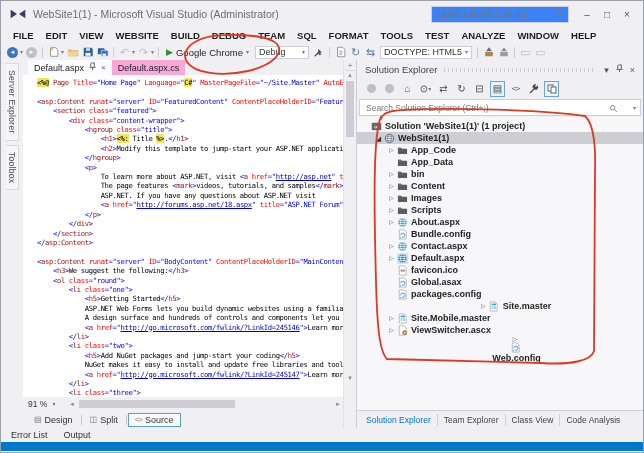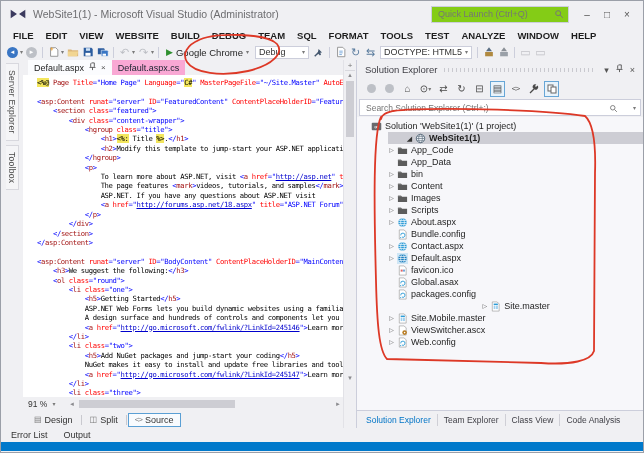--- a/index.html
+++ b/index.html
@@ -3,21 +3,21 @@
 <meta charset="utf-8">
 <style>
   html,body{margin:0;padding:0;}
   body{width:644px;height:453px;overflow:hidden;background:#f0f0f3;
        font-family:"Liberation Sans", sans-serif;-webkit-font-smoothing:antialiased;}
   .app{position:relative;width:644px;height:453px;display:flex;flex-direction:column;background:#f0f0f3;border:1px solid #9b9fa8;box-sizing:border-box;}
   
   .titlebar{height:26px;display:flex;align-items:center;padding:0 6px;flex:none;}
   .logo{width:18px;height:18px;margin:0 6px 0 2px;flex:none;}
   .title{font-size:10.5px;color:#6d6d70;white-space:nowrap;}
-  .qlwrap{margin-left:auto;width:138px;height:17px;border:1px solid #cccedb;background:#84cc16;
+  .qlwrap{margin-left:auto;width:138px;height:17px;border:1px solid #cccedb;background:#3b82f6;
           display:flex;align-items:center;padding:0 4px;box-sizing:border-box;}
   .ql{border:none;outline:none;flex:1;font-size:9px;font-family:"Liberation Sans",sans-serif;color:#333;min-width:0;background:transparent;}
   .wincontrols{display:flex;margin-left:8px;}
   .wbtn{width:20px;height:18px;display:flex;align-items:center;justify-content:center;font-size:10px;color:#555;cursor:default;}
   
   .menubar{height:17px;display:flex;align-items:center;padding-left:6px;flex:none;font-weight:bold;}
   .menu-item{font-size:9.5px;color:#1e1e1e;padding:2px 6px;white-space:nowrap;}
   
   .toolbar{height:16px;display:flex;align-items:center;padding-left:4px;flex:none;}
   .tbtn{display:inline-flex;align-items:center;height:15px;padding:0 1px;gap:1px;}
@@ -74,21 +74,21 @@
   .pbtn.toggled{border-color:#67a6d6;background:#e8f3fb;}
   .pbtn.dis{color:#c3c3c8;}
   .panel-search{height:15px;margin:1px 2px;background:#fff;border:1px solid #cccedb;display:flex;align-items:center;padding:0 4px;gap:15px;flex:none;box-sizing:content-box;}
   .psearch{border:none;outline:none;flex:1;font-size:8.5px;color:#333;min-width:0;background:transparent;font-family:"Liberation Sans",sans-serif;}
   .tree{flex:1;background:#f7f7fa;overflow:hidden;padding-top:3px;font-size:9px;color:#1e1e1e;min-height:0;}
   .trow{height:12px;display:flex;align-items:center;white-space:nowrap;}
   .trow.sel{background:#cdcdd4;}
   .texp{width:9px;flex:none;font-size:6px;color:#595959;text-align:center;line-height:1;}
   .texp.expanded{font-size:7px;color:#333;}
   .ticon16{width:12px;height:11px;flex:none;display:inline-flex;align-items:center;justify-content:center;}
-  .tlabel{margin-left:3px;}
+  .tlabel{margin-left:3px;font-weight:bold;}
   .tlabel.bold{font-weight:bold;}
   .panel-tabs{height:17px;border-top:1px solid #cccedb;display:flex;align-items:center;font-size:8.5px;background:#f0f0f3;flex:none;padding-left:3px;}
   .ptab{padding:1px 6px;color:#3f3f46;border-right:1px solid #cfcfd6;white-space:nowrap;}
   .ptab:last-child{border-right:none;}
   .ptab.active{color:#0074c6;}
   
   .bottomrow{height:14px;display:flex;align-items:center;gap:16px;padding-left:10px;font-size:9px;color:#333;flex:none;}
   .statusbar{height:9px;background:#0079cb;flex:none;}
   .filler{flex:1;background:#f0f0f3;}
   
@@ -382,21 +382,21 @@
           <div class="trow" style="padding-left: 4px;">
             <span class="texp"></span>
             <span class="ticon16">
               <svg viewBox="0 0 12 12" width="11" height="11">
                 <rect x="0.8" y="2" width="10.4" height="8" rx="1" fill="#68696d"></rect>
                 <text x="6" y="8.4" font-size="7" text-anchor="middle" fill="#fff" font-family="DejaVu Sans">∞</text>
               </svg>
             </span>
             <span class="tlabel">Solution 'WebSite1(1)' (1 project)</span>
           </div>
-          <div class="trow sel" style="padding-left: 17px; margin-left: 31px;">
+          <div class="trow sel" style="padding-left: 17px;">
             <span class="texp expanded">◢</span>
             <span class="ticon16">
               <svg viewBox="0 0 12 12" width="11" height="11">
                 <circle cx="6" cy="6" r="4.6" fill="#eef3f7" stroke="#5a6b7c"></circle>
                 <ellipse cx="6" cy="6" rx="2.1" ry="4.6" fill="none" stroke="#5a6b7c" stroke-width="0.7"></ellipse>
                 <path d="M1.4 6h9.2M2.1 3.6h7.8M2.1 8.4h7.8" stroke="#5a6b7c" stroke-width="0.7"></path>
               </svg>
             </span>
             <span class="tlabel bold">WebSite1(1)</span>
           </div>
@@ -566,21 +566,21 @@
             <span class="texp">▷</span>
             <span class="ticon16">
               <svg viewBox="0 0 12 12" width="11" height="11">
                 <path d="M2.5 1h5L10 3v8H2.5z" fill="#fff" stroke="#9a9a9a" stroke-width="0.7"></path>
                 <circle cx="8.3" cy="8.3" r="2.5" fill="#b7791f"></circle>
                 <circle cx="8.3" cy="8.3" r="0.9" fill="#fff"></circle>
               </svg>
             </span>
             <span class="tlabel">ViewSwitcher.ascx</span>
           </div>
-          <div class="trow" style="padding-left: 30px;">
+          <div class="trow" style="padding-left: 30px; flex-direction: column;">
             <span class="texp">▷</span>
             <span class="ticon16">
               <svg viewBox="0 0 12 12" width="11" height="11">
                 <path d="M2.5 1h5L10 3v8H2.5z" fill="#fff" stroke="#9a9a9a" stroke-width="0.7"></path>
                 <path d="M4.1 7a2.3 2.3 0 1 1 1.2 1.8" fill="none" stroke="#2e9bd6"></path>
                 <path d="M4.8 9.8l-1.6.3.4-1.6z" fill="#2e9bd6"></path>
               </svg>
             </span>
             <span class="tlabel">Web.config</span>
           </div>

